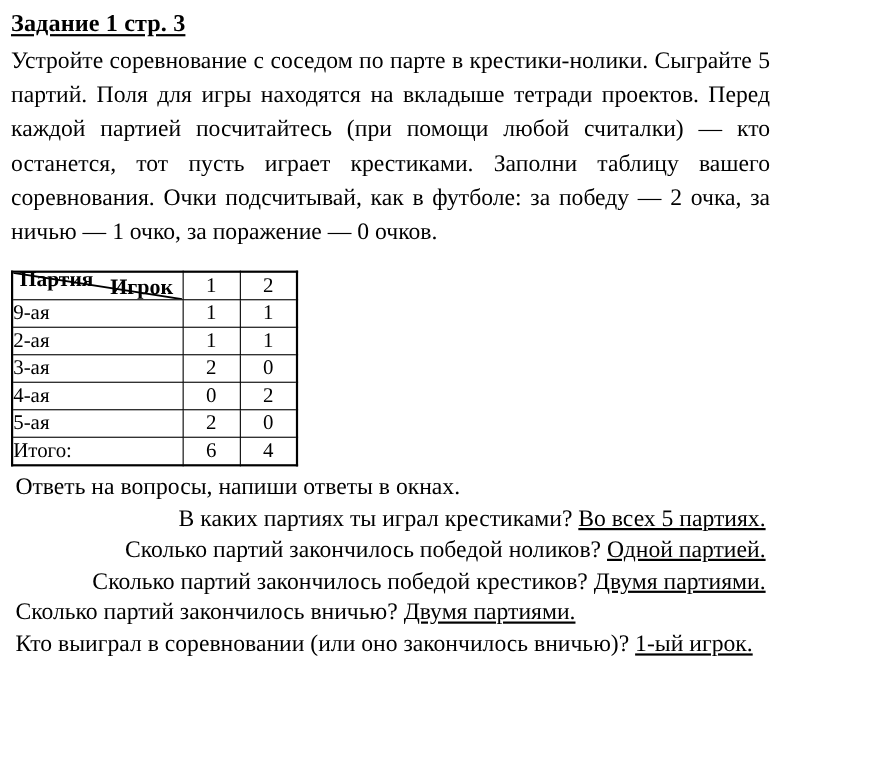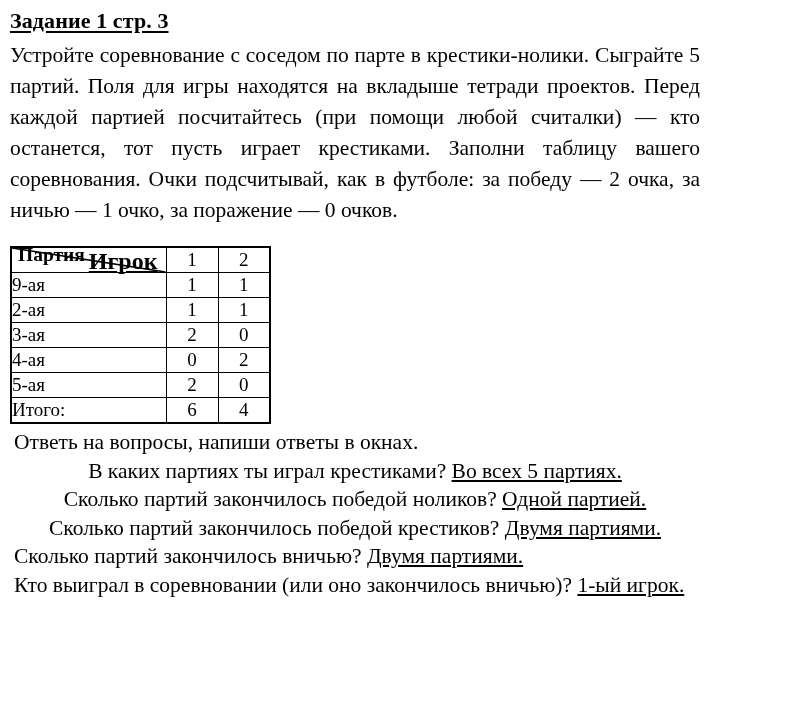--- a/index.html
+++ b/index.html
@@ -71,24 +71,23 @@
     position: absolute;
     left: 0; top: 0;
     width: 100%; height: 100%;
     display: block;
   }
   .corner-top {
     position: absolute;
     top: 2px;
     right: 8px;
     font-weight: bold;
-    font-size: 24px;
+    font-size: 20px;
     line-height: 22px;
     z-index: 2;
-    text-decoration: underline;
   }
   .corner-bottom {
     position: absolute;
     bottom: 6px;
     left: 6px;
     font-weight: bold;
     font-size: 19.5px;
     line-height: 22px;
     z-index: 2;
   }
@@ -114,21 +113,21 @@
     font-size: 21.5px;
     line-height: 28.5px;
     margin: 4px;
     padding-right: 4px;
   }
   .qa p {
     margin: 0;
     text-align: justify;
     text-justify: inter-word;
   }
-  .qa p.nojust { text-align: center; }
+  .qa p.nojust { text-align: right; }
   .ans {
     text-decoration: underline;
     text-underline-offset: 2px;
   }
 </style>
 </head>
 <body>
 
 <div class="page">
 

